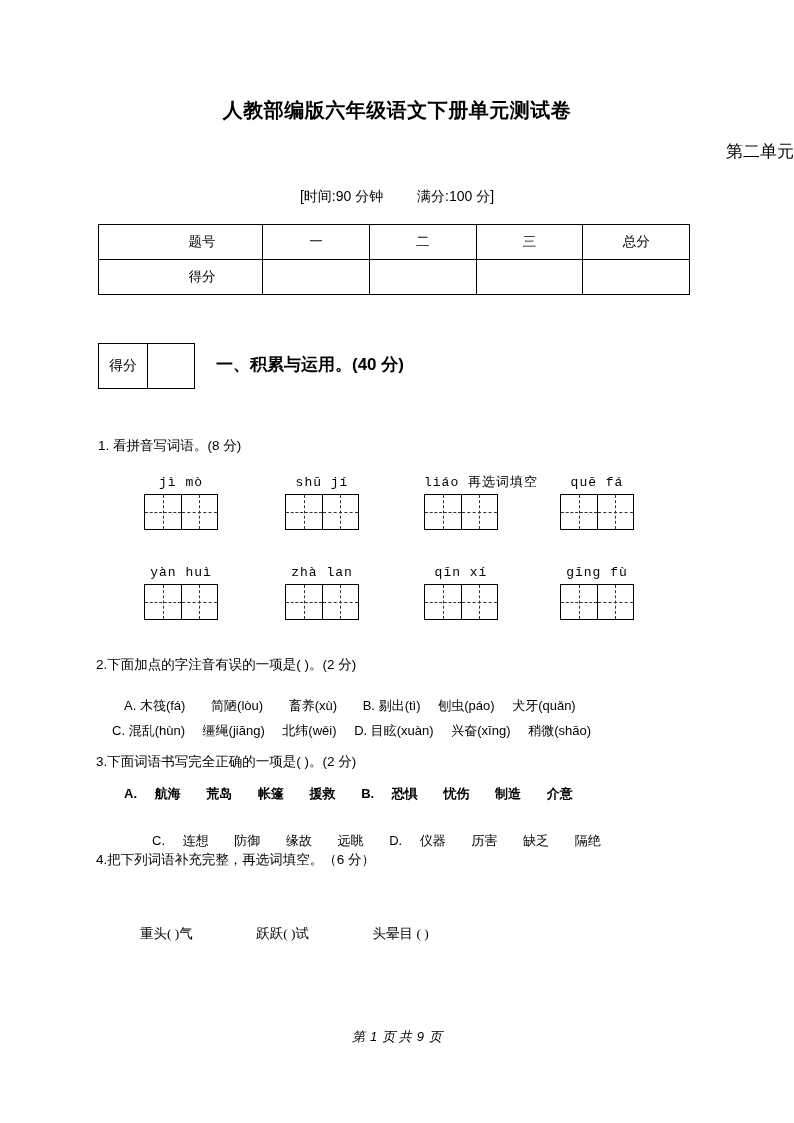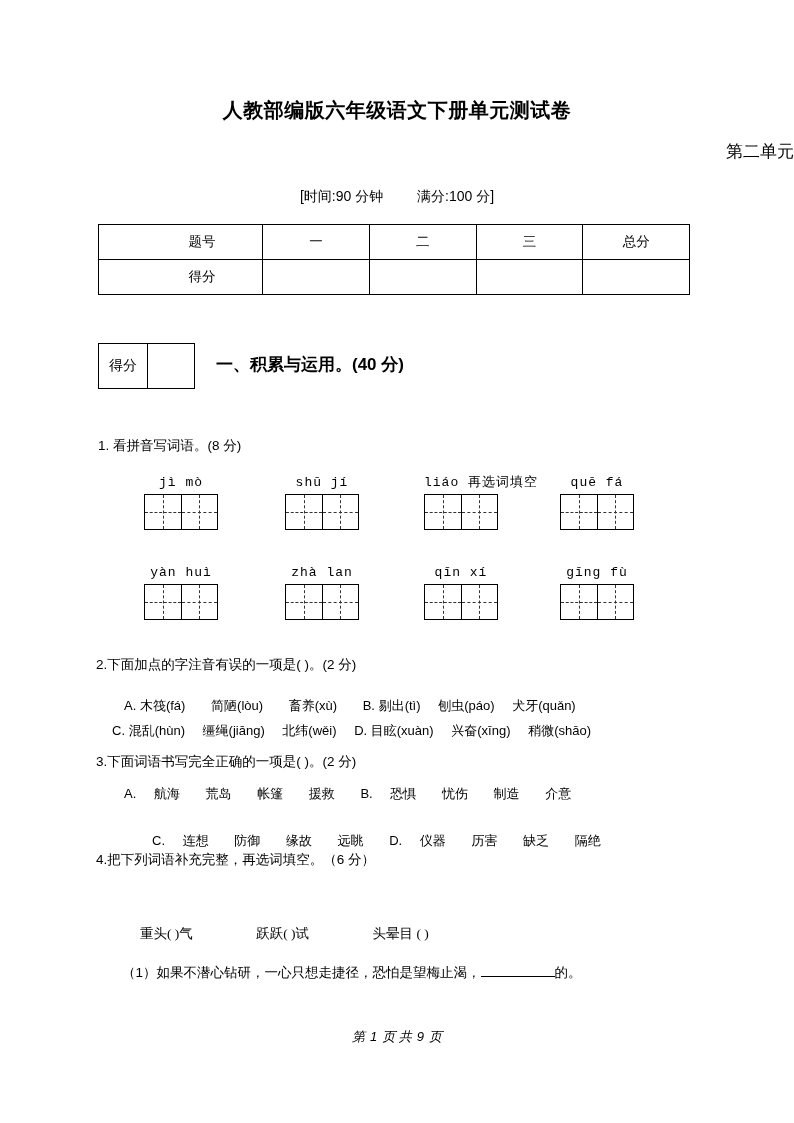--- a/index.html
+++ b/index.html
@@ -301,21 +301,21 @@
     <span>缰绳(jiāng)</span><span class="sp"></span>
     <span>北纬(wěi)</span><span class="sp"></span>
     <span>D.</span>
     <span>目眩(xuàn)</span><span class="sp"></span>
     <span>兴奋(xīng)</span><span class="sp"></span>
     <span>稍微(shāo)</span>
   </div>
 
   <div class="q" style="left:96px; top:753px;">3.下面词语书写完全正确的一项是(      )。(2 分)</div>
 
-  <div class="opt-line" style="left:124px; top:785px;">
+  <div class="opt-line" style="left:124px; top:785px;font-weight:bold;">
     <span>A.</span><span class="sp"></span>
     <span>航海</span><span class="sp2"></span>
     <span>荒岛</span><span class="sp2"></span>
     <span>帐篷</span><span class="sp2"></span>
     <span>援救</span><span class="sp2"></span>
     <span>B.</span><span class="sp"></span>
     <span>恐惧</span><span class="sp2"></span>
     <span>忧伤</span><span class="sp2"></span>
     <span>制造</span><span class="sp2"></span>
     <span>介意</span>
@@ -336,21 +336,18 @@
 
   <div class="q" style="left:96px; top:851px;">4.把下列词语补充完整，再选词填空。（6 分）</div>
 
 
   <div class="idiom-row" style="left:140px; top:925px;font-family:Liberation Serif, serif;">
     <span class="item">重头(     )气</span><span class="gap-l"></span>
     <span class="item">跃跃(     )试</span><span class="gap-l"></span>
     <span class="item">头晕目 (      )</span>
   </div>
 
-  <div class="q" style="left:122px; top:963px;">
-    <span>（1）如果不潜心钻研，一心只想走捷径，恐怕是望梅止渴，</span><span class="blank-ul"></span><span>的。</span>
-  </div>
 
   <div class="footer">
     <span>第</span><span class="s"></span><span>1</span><span class="s"></span><span>页 共</span><span class="s"></span><span>9</span><span class="s"></span><span>页</span>
   </div>
 
 </div>
 
 </body></html>

